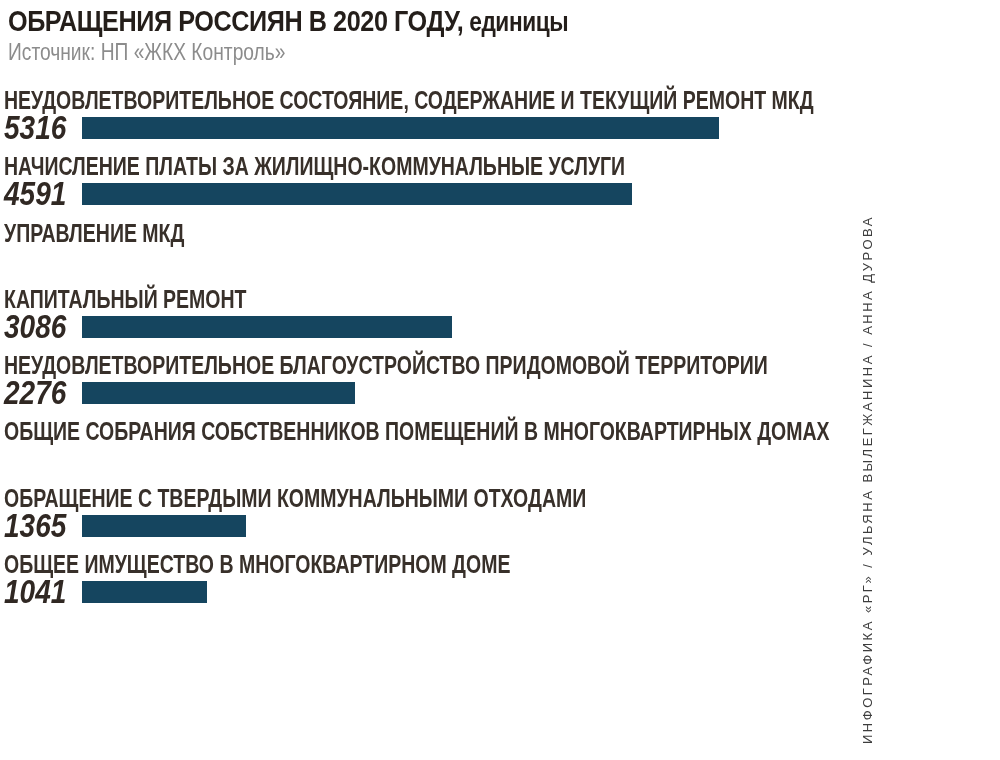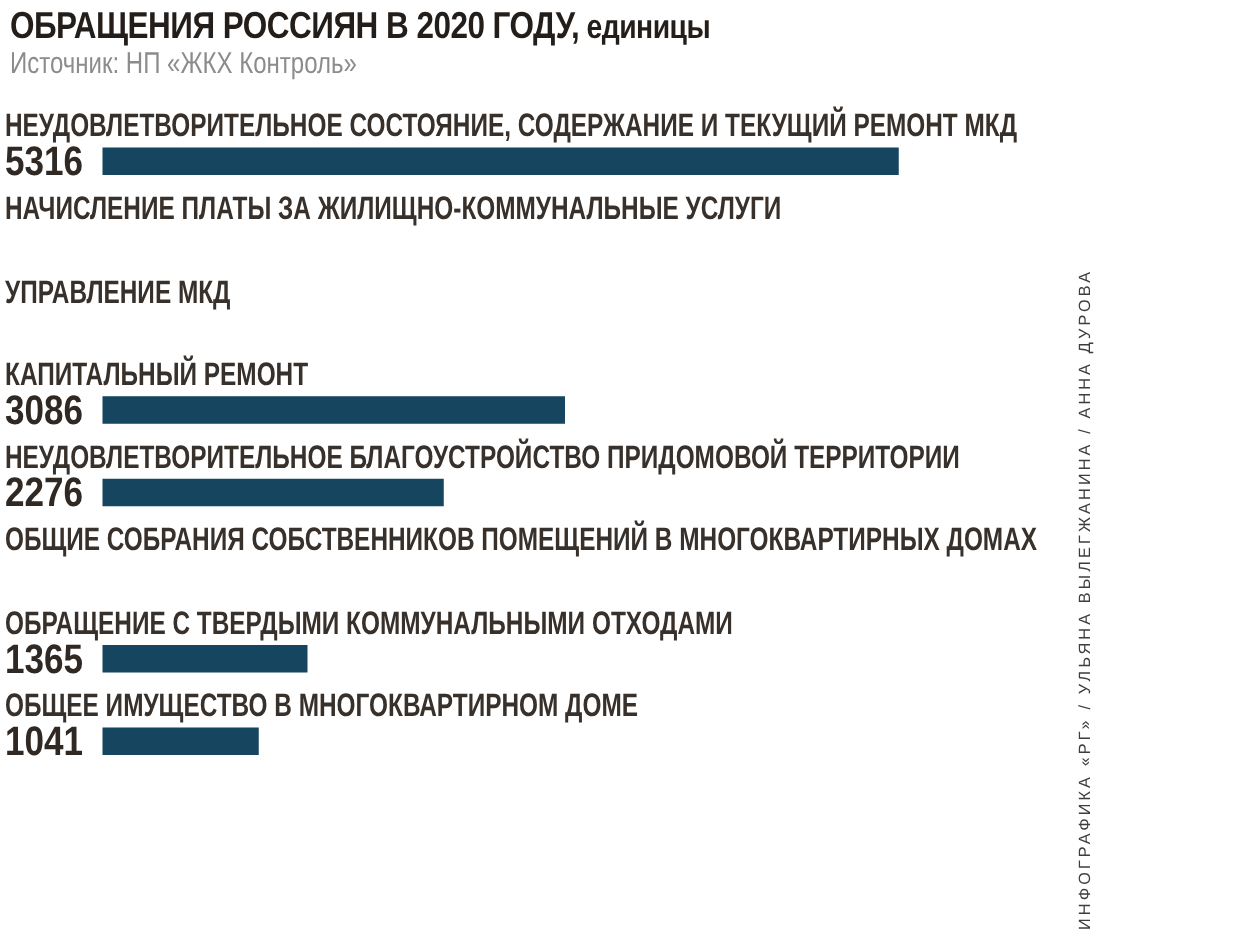--- a/index.html
+++ b/index.html
@@ -62,20 +62,21 @@
     font-weight: bold;
     font-size: 26px;
     line-height: 26px;
     color: #38302a;
   }
   .bar-line {
     display: flex;
     align-items: flex-end;
     height: 22px;
     margin-top: 4px;
+    font-style: italic;
   }
   .value {
     width: 78px;
     flex: 0 0 78px;
     font-weight: bold;
     font-size: 33px;
     line-height: 22px;
     color: #302823;
     transform: scaleX(0.85);
     transform-origin: left center;
@@ -121,20 +122,26 @@
       <div class="bar-line">
         <div class="value">5316</div>
         <div class="track">
             <div class="bar" style="width: 81.4089%; background: rgb(21, 69, 95);"></div>
           </div>
       </div>
     </div>
 
     <div class="row">
       <div class="row-label">НАЧИСЛЕНИЕ ПЛАТЫ ЗА ЖИЛИЩНО-КОММУНАЛЬНЫЕ УСЛУГИ</div>
+      <div class="bar-line">
+        <div class="value">4591</div>
+        <div class="track">
+            <div class="bar" style="width: 70.3063%; background: rgb(21, 69, 95);"></div>
+          </div>
+      </div>
     </div>
 
     <div class="row">
       <div class="row-label">УПРАВЛЕНИЕ МКД</div>
     </div>
 
 
     <div class="row">
       <div class="row-label">КАПИТАЛЬНЫЙ РЕМОНТ</div>
       <div class="bar-line">

